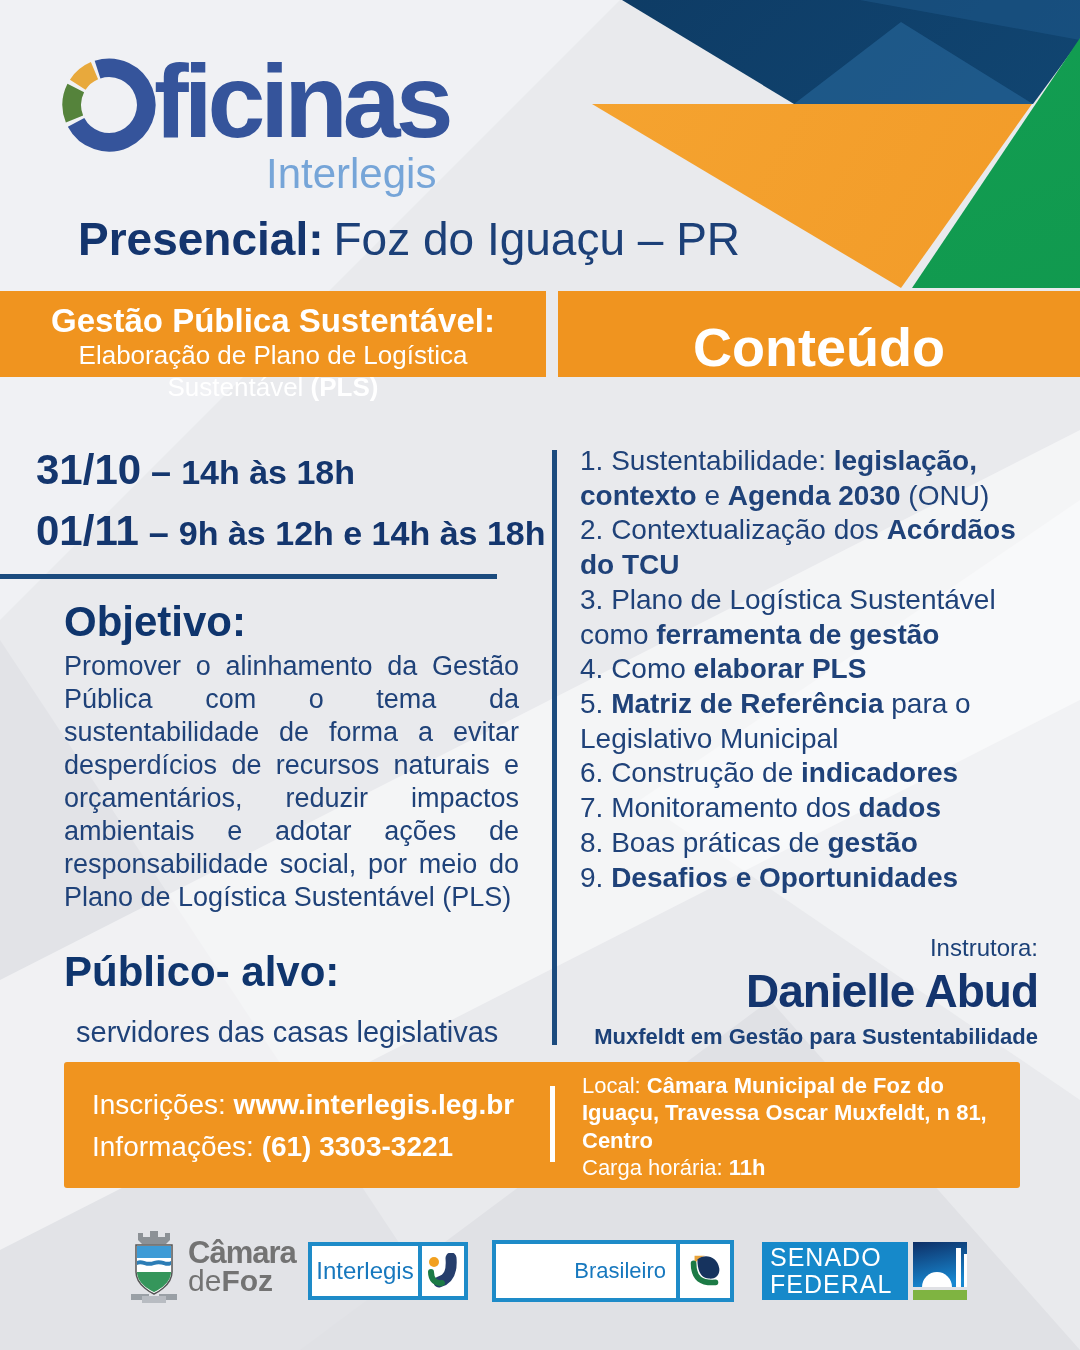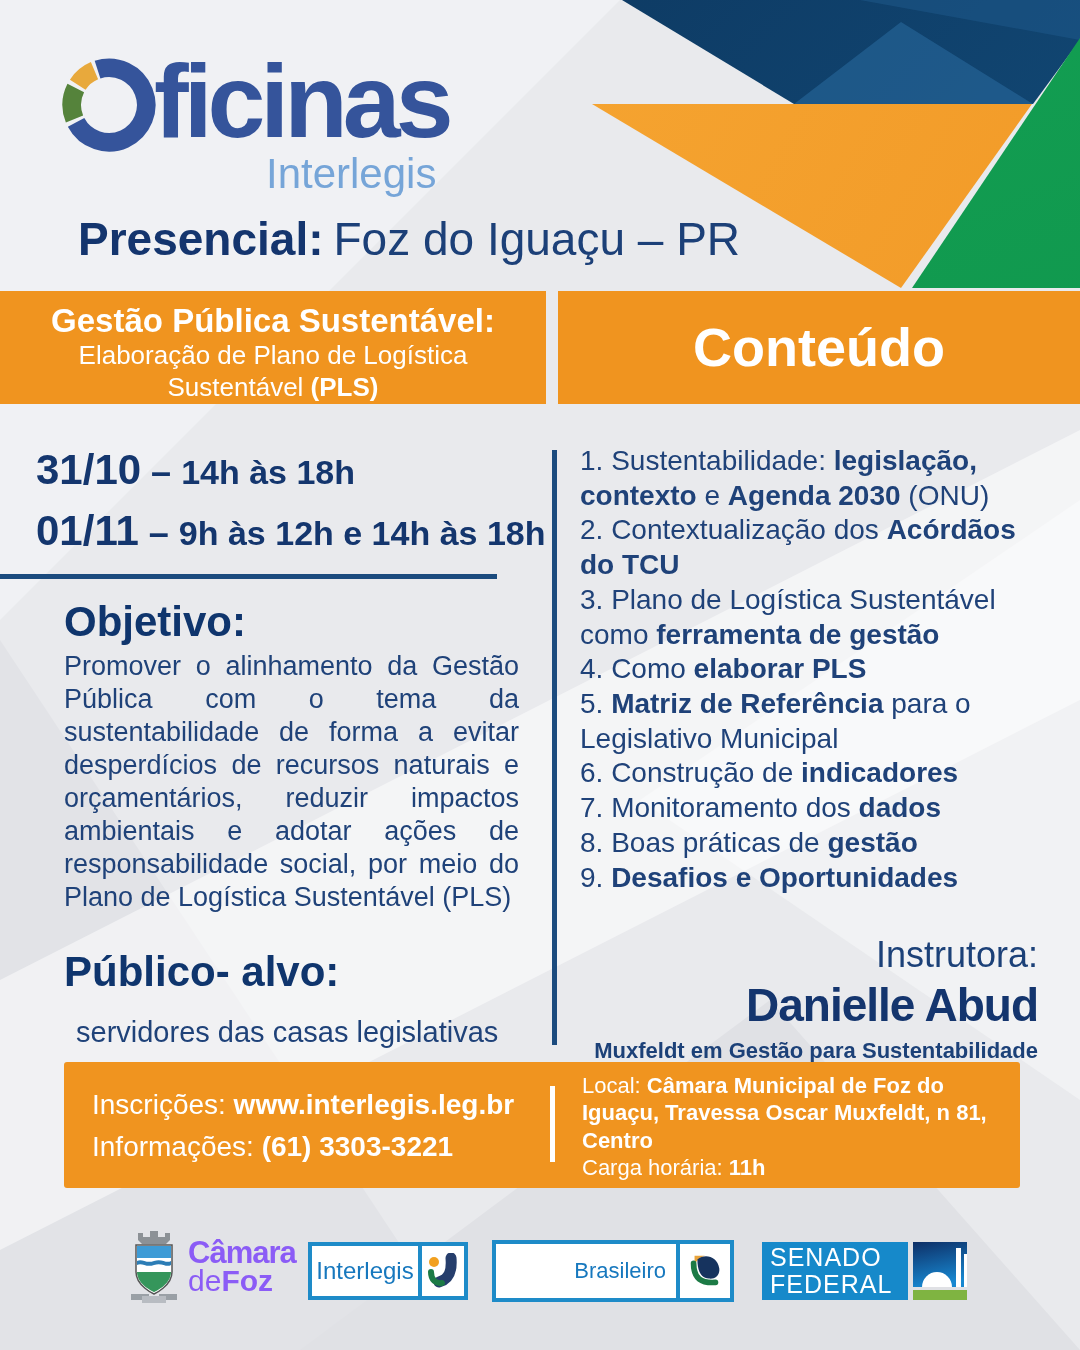--- a/index.html
+++ b/index.html
@@ -28,21 +28,21 @@
     clip-path:polygon(592px 104px,1032px 104px,901px 288px);}
   
   .logo-o{position:absolute;left:60px;top:56px;width:98px;height:98px;}
   .logo-rest{position:absolute;left:154px;top:48px;font-size:104px;line-height:106px;
     font-weight:700;letter-spacing:-5px;color:#35549b;}
   .logo-sub{position:absolute;left:266px;top:150px;font-size:42px;color:#76a5d8;}
   .presencial{position:absolute;left:64px;top:212px;font-size:46px;white-space:nowrap;margin-left:14px;}
   .presencial .mode{font-weight:700;color:#14356e;}
   .presencial .loc{color:#1c4078;margin-left:10px;}
   
-  .banner{position:absolute;top:291px;height:113px;background:#f0941f;color:#fff;text-align:center;}
+  .banner{position:absolute;top:291px;height:86px;background:#f0941f;color:#fff;text-align:center;}
   .banner-left{left:0;width:546px;padding-top:11px;}
   .bl-title{font-size:33px;font-weight:700;line-height:1.15;}
   .bl-sub{font-size:26px;line-height:1.22;max-width:450px;margin:0 auto 0;}
   .banner-right{left:558px;width:522px;}
   .br-title{font-size:54px;font-weight:700;line-height:113px;}
   
   .schedule{position:absolute;left:36px;top:446px;color:#14366e;white-space:nowrap;}
   .sch-row{margin-bottom:13px;}
   .sch-date{font-size:42px;font-weight:700;}
   .sch-sep{font-size:36px;font-weight:700;margin:0 10px;}
@@ -54,32 +54,32 @@
     line-height:1.22;color:#1f4279;text-align:justify;}
   .publico-h{top:948px;}
   .publico-p{position:absolute;left:64px;top:1004px;margin:12px;font-size:29px;color:#1f4279;}
   .divider-v{position:absolute;left:552px;top:450px;width:5px;height:595px;background:#1b4b7e;}
   
   .content-list{position:absolute;left:580px;top:444px;width:452px;font-size:28px;
     line-height:1.24;color:#1f4279;}
   .content-item{margin:0;}
   .b{font-weight:700;}
   .instructor{position:absolute;left:560px;top:934px;width:478px;text-align:right;color:#1c4178;}
-  .ins-label{font-size:36px;}
+  .ins-label{font-size:24px;}
   .ins-name{font-size:46px;font-weight:700;color:#14356e;letter-spacing:-1px;margin-top:2px;}
   .ins-title{font-size:22px;font-weight:700;margin-top:6px;}
   
   .contact-bar{position:absolute;left:64px;top:1062px;width:956px;height:126px;
     background:#f0941f;border-radius:3px;color:#fff;}
   .cb-left{position:absolute;left:28px;top:22px;font-size:28px;line-height:1.5;}
   .cb-divider{position:absolute;left:486px;top:24px;width:5px;height:76px;background:#fff;}
   .cb-right{position:absolute;left:518px;top:10px;width:424px;font-size:22px;line-height:1.24;}
   
   .camara{position:absolute;left:128px;top:1228px;display:flex;align-items:center;}
-  .camara-text{margin-left:8px;color:#8b5cf6;line-height:.95;}
+  .camara-text{margin-left:8px;color:#737373;line-height:.95;}
   .camara-l1{font-size:31px;font-weight:700;letter-spacing:-1px;}
   .camara-l2{font-size:30px;}
   .camara-l2 .de{font-weight:400;}
   .camara-l2 .foz{font-weight:700;}
   .logo-box{position:absolute;background:#fff;border:4px solid #1e8bc8;display:flex;align-items:stretch;}
   .interlegis-box{left:308px;top:1242px;width:160px;height:58px;}
   .il-label{flex:1;display:flex;align-items:center;justify-content:center;
     color:#1778be;font-size:24px;}
   .icon-cell{border-left:4px solid #1e8bc8;display:flex;align-items:center;justify-content:center;}
   .il-icon-cell{width:46px;}

